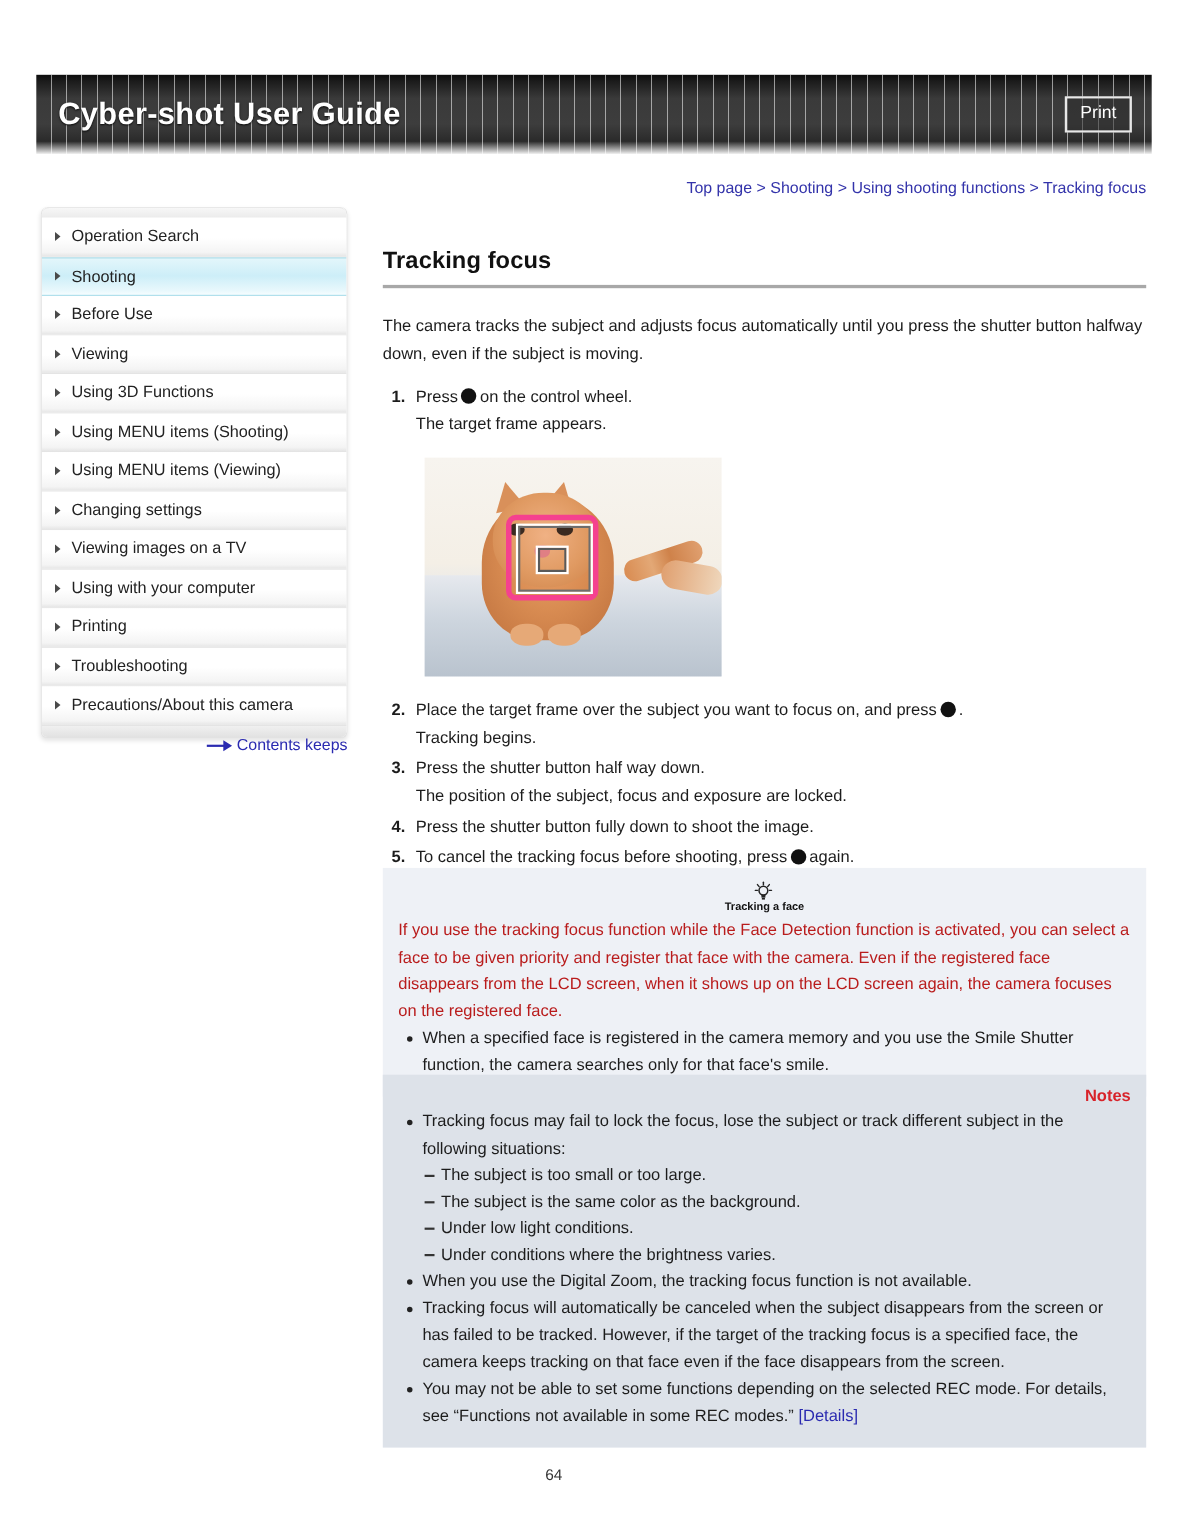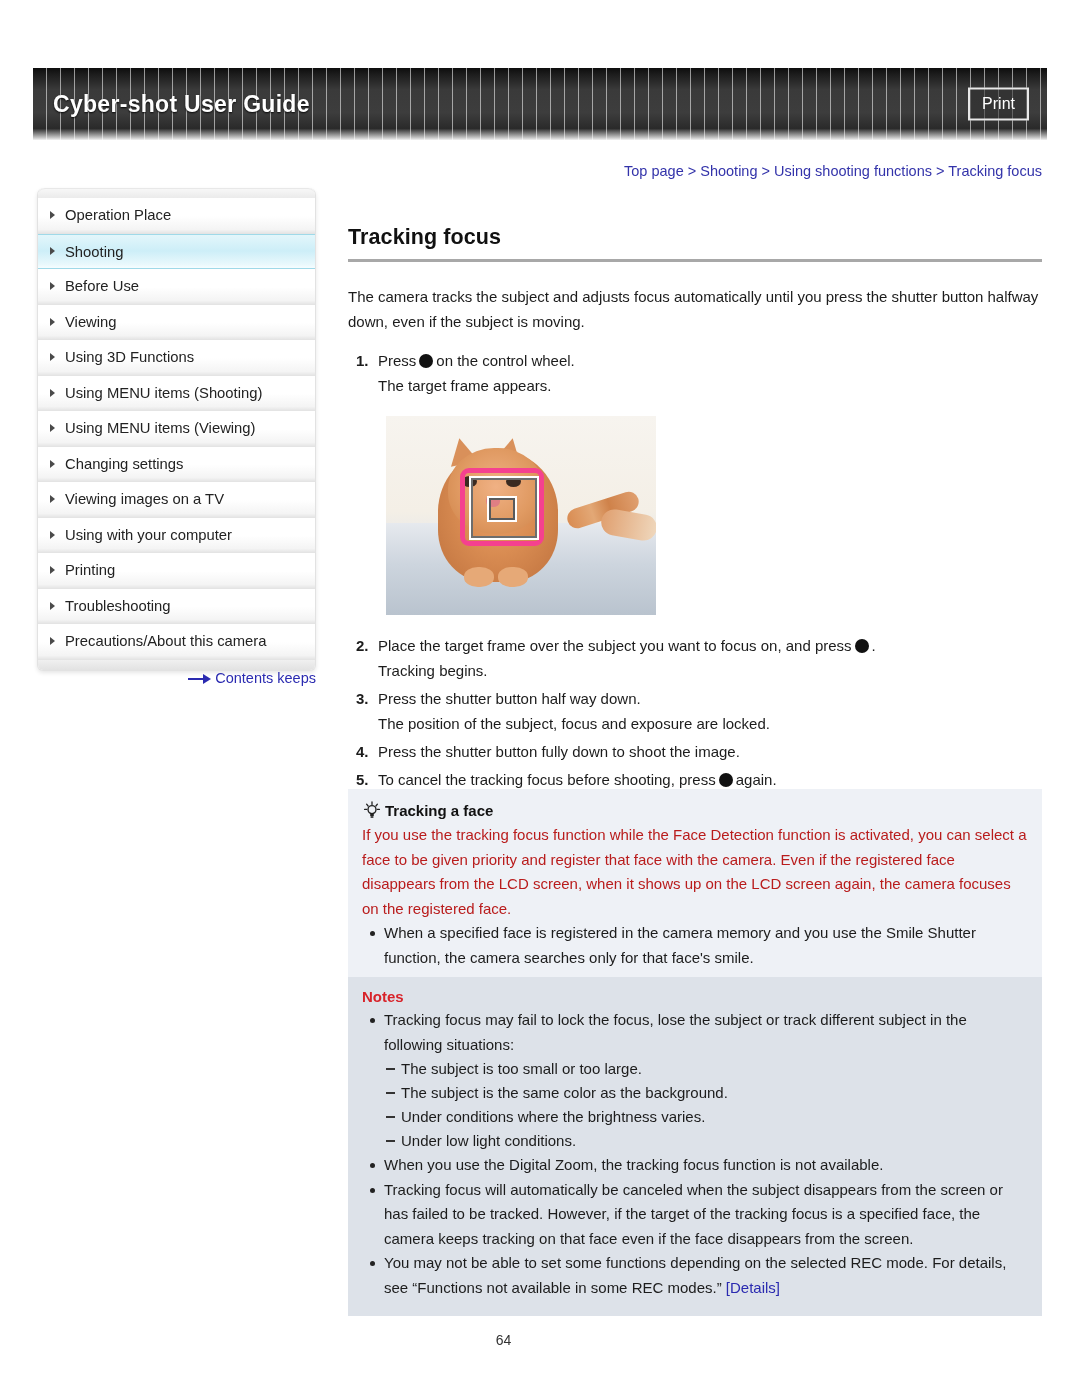--- a/index.html
+++ b/index.html
@@ -40,21 +40,21 @@
         #c9c9c9 97%,
         #f2f2f2 100%);
     overflow: hidden;
   }
   .header-title {
     position: absolute;
     left: 20px;
     top: 50%;
     transform: translateY(-50%);
     color: #ffffff;
-    font-size: 23px;
+    font-size: 28px;
     font-weight: bold;
     letter-spacing: 0.3px;
     text-shadow: 0 1px 2px rgba(0,0,0,0.9);
     white-space: nowrap;
   }
   .print-button {
     position: absolute;
     right: 18px;
     top: 50%;
     transform: translateY(-50%);
@@ -339,26 +339,27 @@
   .tip-box {
     position: absolute;
     left: 348px;
     top: 789px;
     width: 694px;
     background: #eef1f6;
     padding: 12px 14px 16px 14px;
     box-sizing: border-box;
   }
   .tip-head {
-    font-size: 15px;
+    font-size: 10px;
     font-weight: bold;
     color: #111;
     margin: 0 0 4px 0;
     display: flex;
     align-items: center;
+    flex-direction: column;
   }
   .bulb-icon {
     position: relative;
     display: inline-block;
     width: 20px;
     height: 18px;
     margin-right: 3px;
     flex: 0 0 auto;
   }
   .tip-text {
@@ -397,20 +398,21 @@
     width: 694px;
     background: #dde2e9;
     padding: 11px 14px 16px 14px;
     box-sizing: border-box;
   }
   .notes-head {
     font-size: 15px;
     font-weight: bold;
     color: #d8232a;
     margin: 0 0 3px 0;
+    text-align: right;
   }
   .notes-list { margin: 0; padding: 0; list-style: none; }
   .notes-list > li {
     position: relative;
     padding-left: 22px;
     font-size: 15px;
     line-height: 24.5px;
     color: #1c1c1c;
     margin-bottom: 0;
   }
@@ -463,21 +465,21 @@
   <div class="print-button">Print</div>
 </div>
 
 <div class="breadcrumb">Top page &gt; Shooting &gt; Using shooting functions &gt; Tracking focus</div>
 
 <div class="sidebar">
   <div class="sidebar-cap"></div>
 
   <div class="nav-item">
     <span class="nav-arrow"></span>
-    <span>Operation Place</span>
+    <span>Operation Search</span>
   </div>
   <div class="nav-item active">
     <span class="nav-arrow"></span>
     <span>Shooting</span>
   </div>
   <div class="nav-item">
     <span class="nav-arrow"></span>
     <span>Before Use</span>
   </div>
   <div class="nav-item">
@@ -609,22 +611,22 @@
 </div>
 
 <div class="notes-box">
   <div class="notes-head">Notes</div>
   <ul class="notes-list">
     <li>
       <span>Tracking focus may fail to lock the focus, lose the subject or track different subject in the following situations:</span>
       <ul class="sub-list">
         <li>The subject is too small or too large.</li>
         <li>The subject is the same color as the background.</li>
+        <li>Under low light conditions.</li>
         <li>Under conditions where the brightness varies.</li>
-        <li>Under low light conditions.</li>
       </ul>
     </li>
     <li>When you use the Digital Zoom, the tracking focus function is not available.</li>
     <li>Tracking focus will automatically be canceled when the subject disappears from the screen or has failed to be tracked. However, if the target of the tracking focus is a specified face, the camera keeps tracking on that face even if the face disappears from the screen.</li>
     <li>
       <span>You may not be able to set some functions depending on the selected REC mode. For details, see “Functions not available in some REC modes.”</span>
       <span class="details-link">[Details]</span>
     </li>
   </ul>
 </div>

